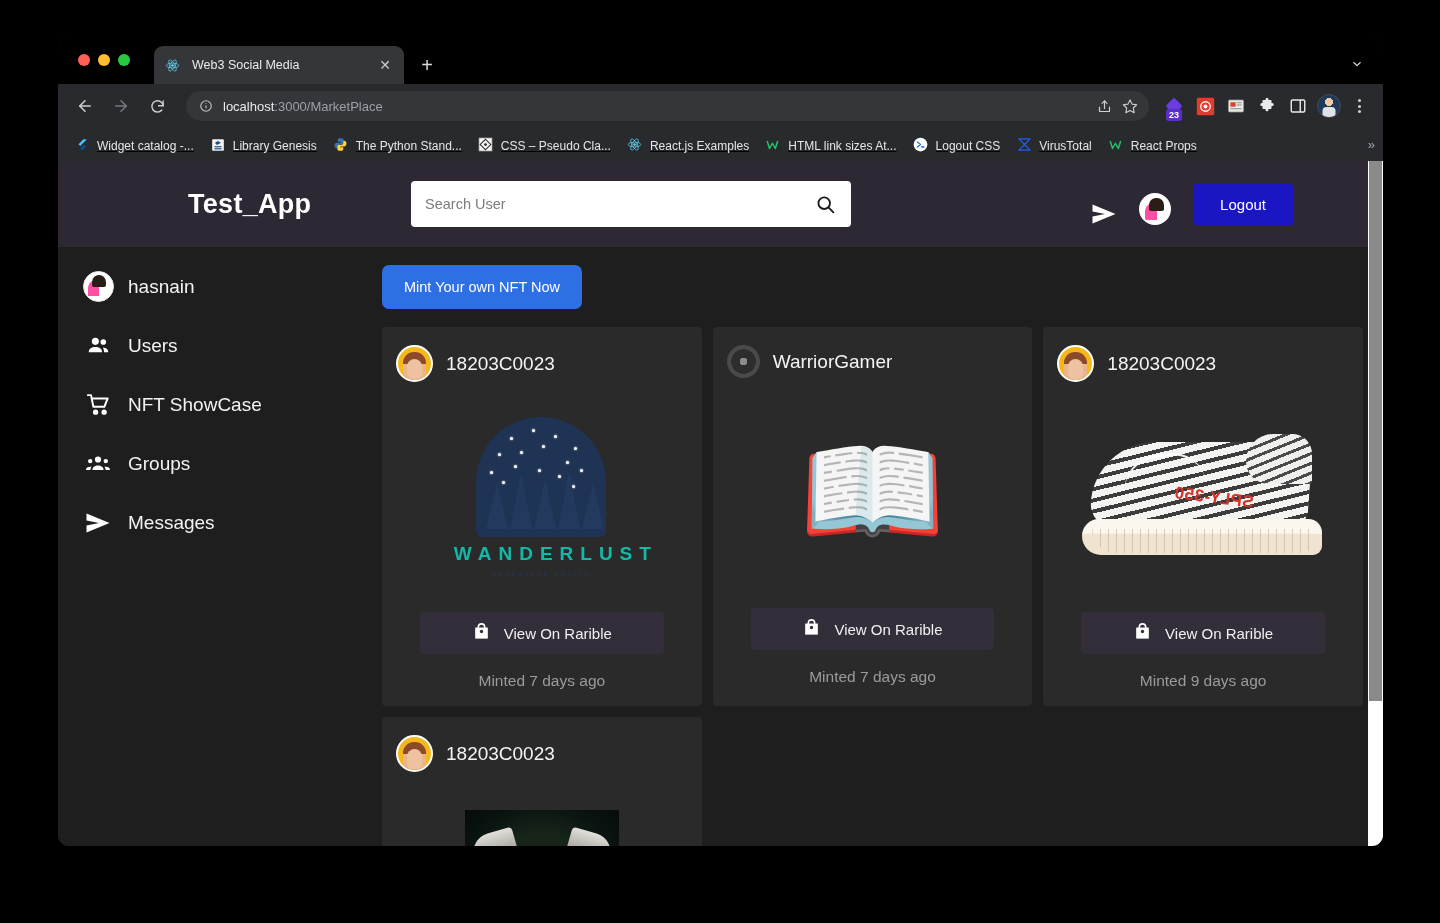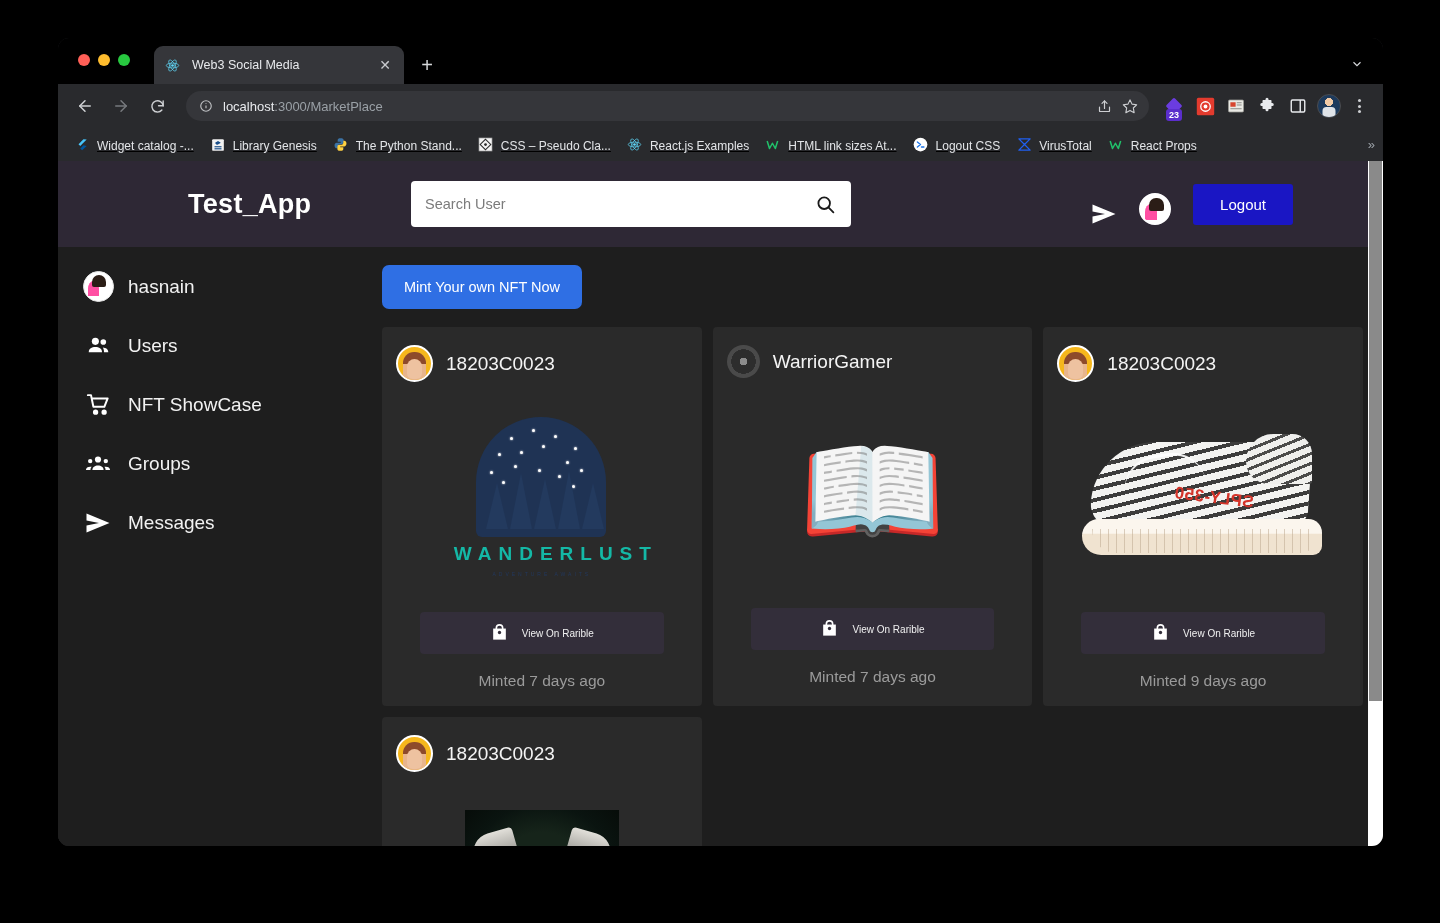--- a/index.html
+++ b/index.html
@@ -464,21 +464,21 @@
   .rarible-btn {
     background: #332e3a;
     border: none;
     border-radius: 4px;
     height: 42px;
     margin: 10px 24px 0;
     display: flex; align-items: center; justify-content: center;
     gap: 13px;
     color: #f0f0f0;
     font-family: "Liberation Sans", sans-serif;
-    font-size: 10px;
+    font-size: 15px;
   }
   .minted-text {
     text-align: center;
     margin-top: 18px;
     font-size: 15.5px;
     color: #9b9b9b;
   }
 
   
   #page-scrollbar {

